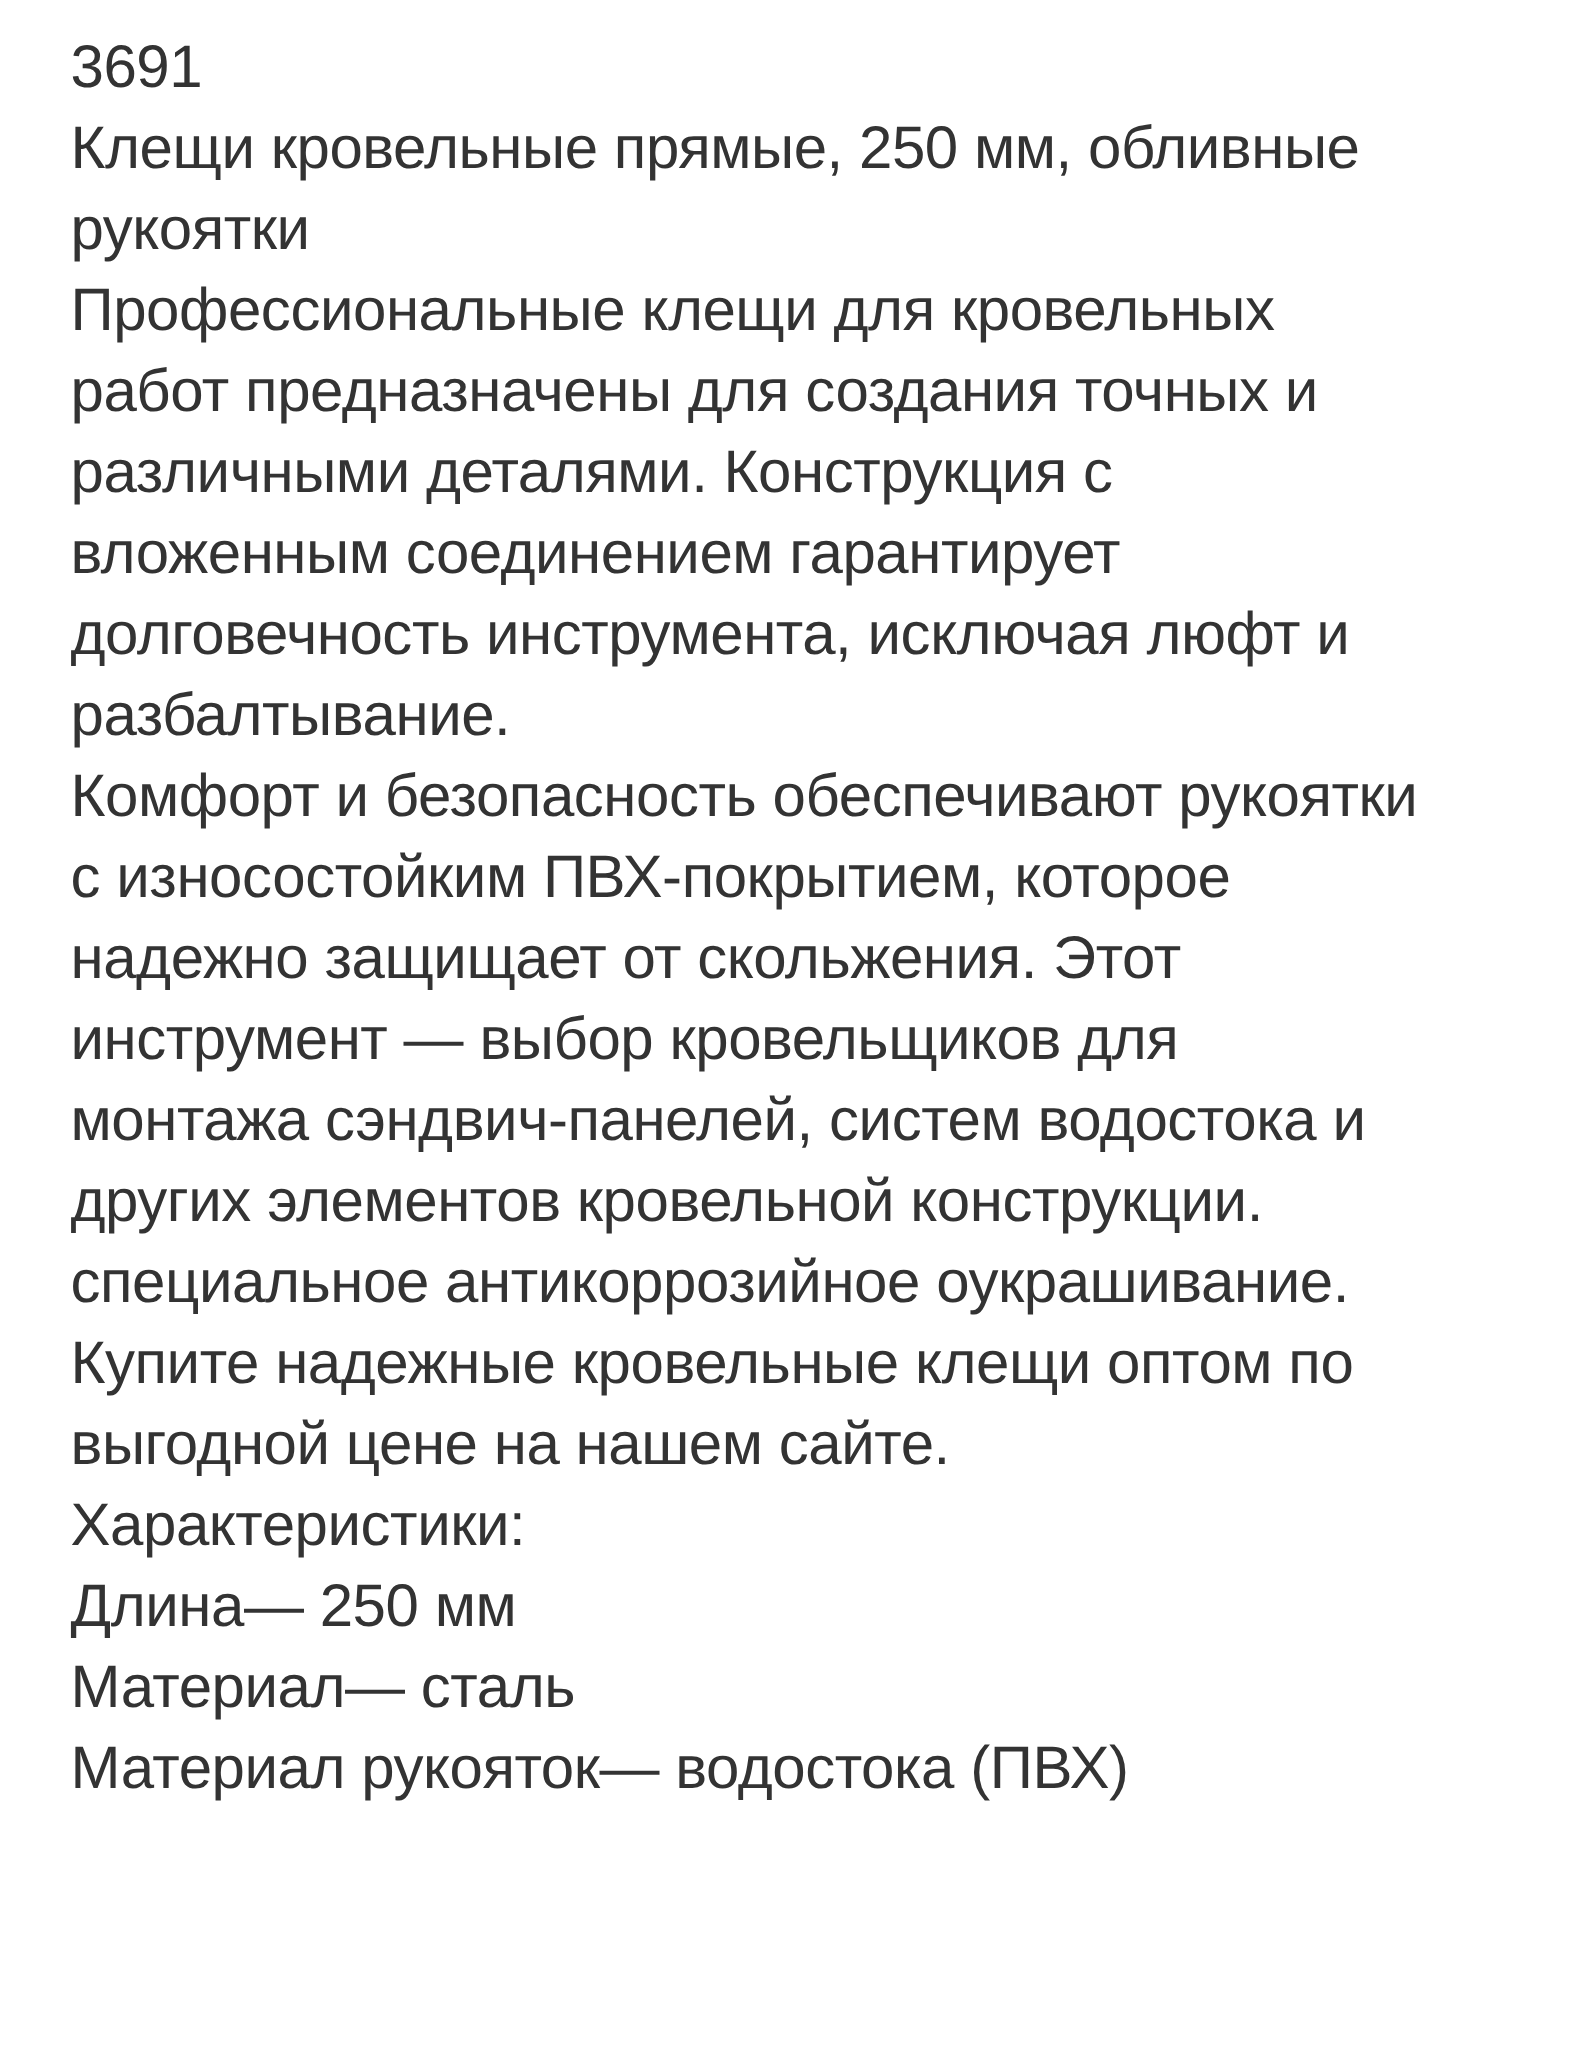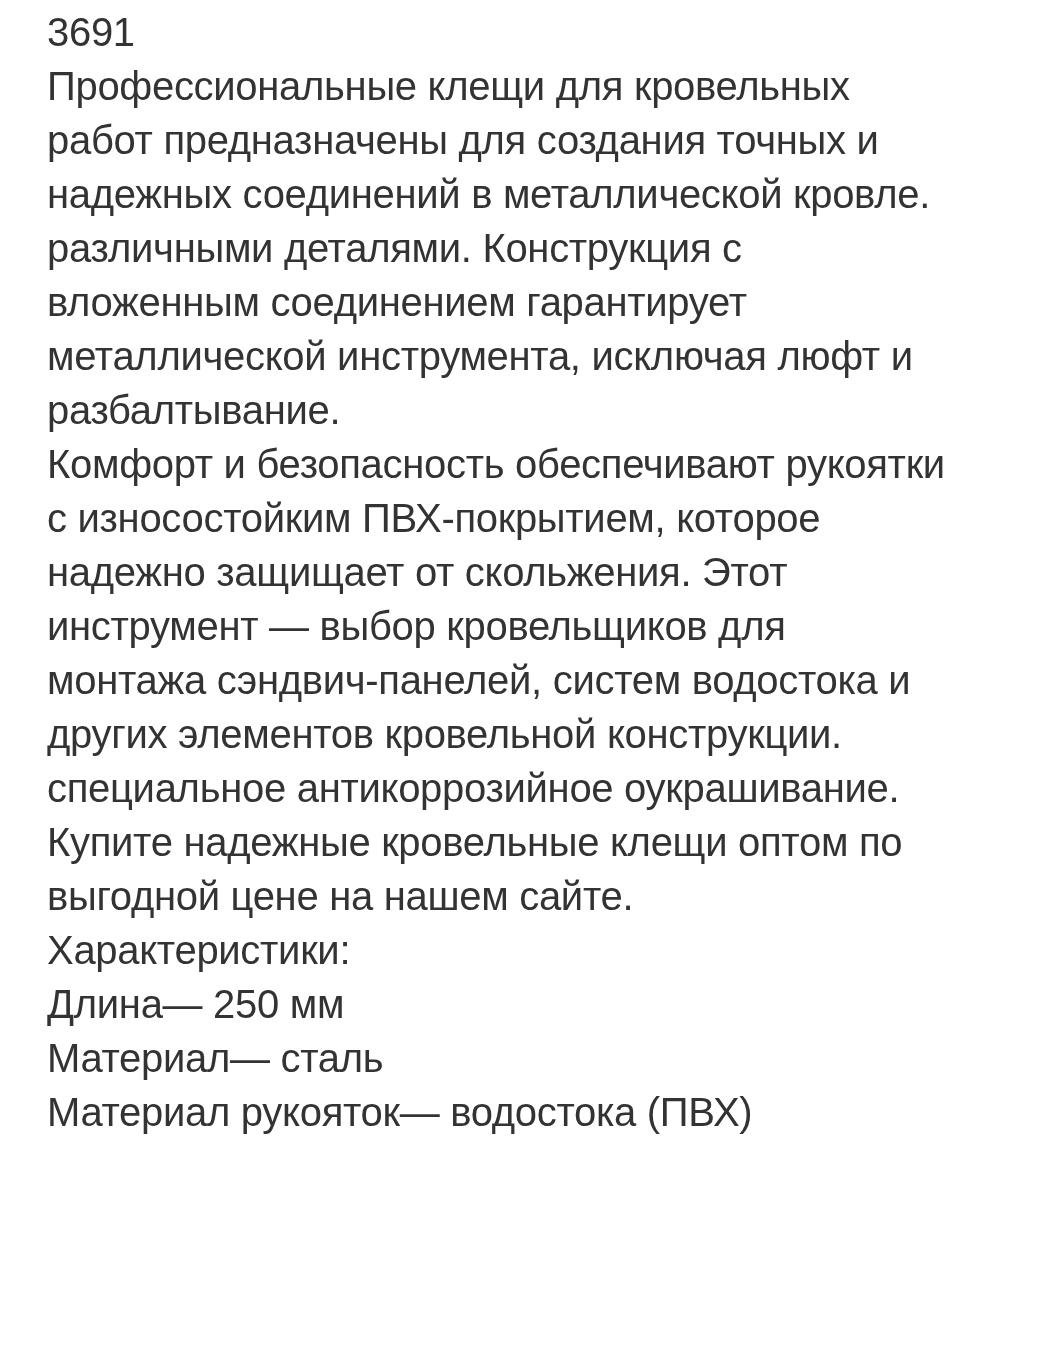--- a/index.html
+++ b/index.html
@@ -10,21 +10,21 @@
     width: 1061px;
     height: 1371px;
     overflow: hidden;
     background: #ffffff;
     font-family: "Liberation Sans", "DejaVu Sans", sans-serif;
   }
   .page {
     width: 1061px;
     height: 1371px;
     box-sizing: border-box;
-    padding: 5px 18px 0 47px;
+    padding: 18px 18px 0 47px;
     background: #ffffff;
   }
   .text-block {
     font-size: 40px;
     line-height: 54px;
     letter-spacing: -0.3px;
     color: #333333;
   }
   .text-line {
     white-space: nowrap;
@@ -32,26 +32,29 @@
 </style>
 </head>
 <body>
 
 <div class="page">
   <div class="text-block">
       <div>
         <div class="text-line">3691</div>
       </div>
       <div>
+        <div class="text-line">Клещи кровельные прямые, 250 мм, обливные</div>
+        <div class="text-line">рукоятки</div>
+      </div>
+      <div>
         <div class="text-line">Профессиональные клещи для кровельных</div>
         <div class="text-line">работ предназначены для создания точных и</div>
-        <div class="text-line">надежных соединений в металлической кровле.</div>
         <div class="text-line">различными деталями. Конструкция с</div>
         <div class="text-line">вложенным соединением гарантирует</div>
-        <div class="text-line">металлической инструмента, исключая люфт и</div>
+        <div class="text-line">долговечность инструмента, исключая люфт и</div>
         <div class="text-line">разбалтывание.</div>
       </div>
       <div>
         <div class="text-line">Комфорт и безопасность обеспечивают рукоятки</div>
         <div class="text-line">с износостойким ПВХ-покрытием, которое</div>
         <div class="text-line">надежно защищает от скольжения. Этот</div>
         <div class="text-line">инструмент — выбор кровельщиков для</div>
         <div class="text-line">монтажа сэндвич-панелей, систем водостока и</div>
         <div class="text-line">других элементов кровельной конструкции.</div>
         <div class="text-line">специальное антикоррозийное оукрашивание.</div>

